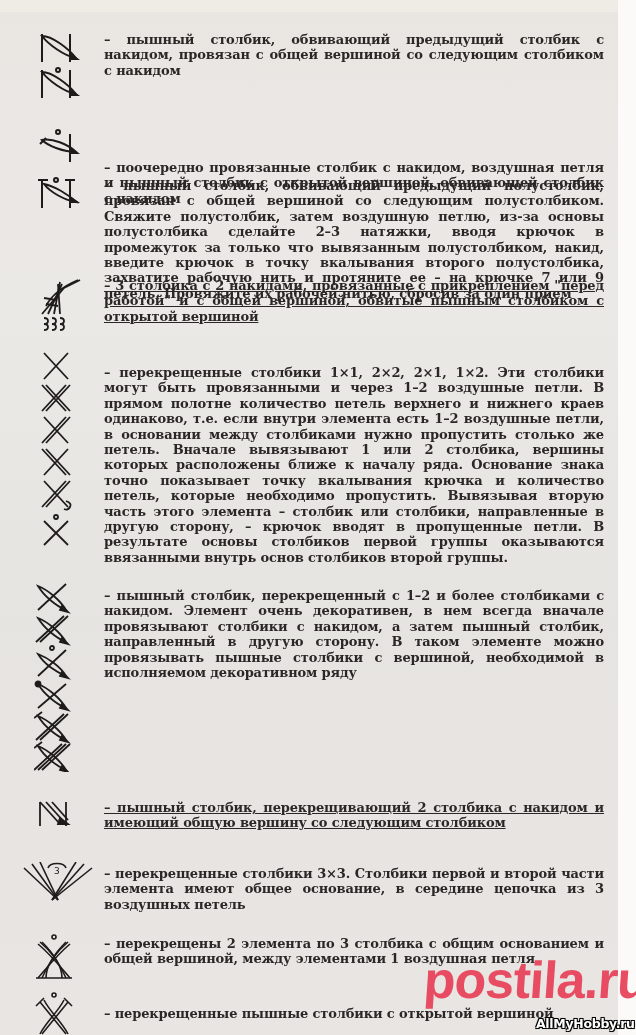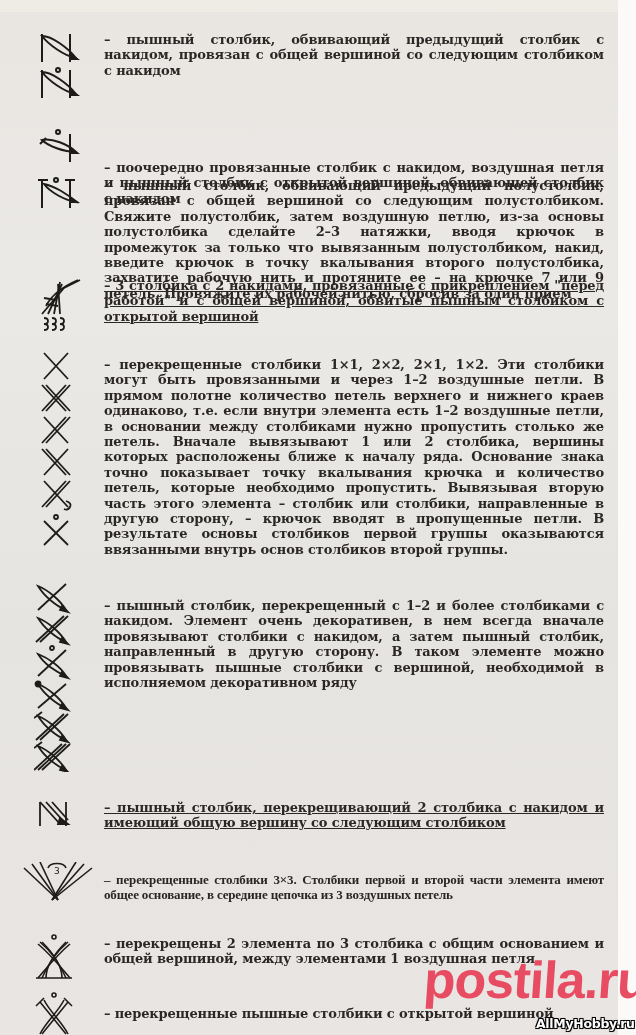--- a/index.html
+++ b/index.html
@@ -102,21 +102,21 @@
         <line x1="28" y1="98" x2="4" y2="124"></line>
       <line x1="4" y1="130" x2="28" y2="156"></line>
         <line x1="30" y1="130" x2="6" y2="156"></line>
         <line x1="26" y1="130" x2="2" y2="156"></line>
       <path d="M26 150 q6 2 4 6 q-2 4 -6 2"></path>
       <circle cx="16" cy="166" r="2"></circle>
       <line x1="4" y1="170" x2="28" y2="194"></line>
         <line x1="28" y1="170" x2="4" y2="194"></line>
     </svg>
   </div>
-  <div class="txt" style="top:8px;">
+  <div class="txt" style="top:16px;">
     <p>– перекрещенные столбики 1×1, 2×2, 2×1, 1×2. Эти столбики могут быть провязанными и через 1–2 воздушные петли. В прямом полотне количество петель верхнего и нижнего краев одинаково, т.е. если внутри элемента есть 1–2 воздушные петли, в основании между столбиками нужно пропустить столько же петель. Вначале вывязывают 1 или 2 столбика, вершины которых расположены ближе к началу ряда. Основание знака точно показывает точку вкалывания крючка и количество петель, которые необходимо пропустить. Вывязывая вторую часть этого элемента – столбик или столбики, направленные в другую сторону, – крючок вводят в пропущенные петли. В результате основы столбиков первой группы оказываются ввязанными внутрь основ столбиков второй группы.</p>
   </div>
 </div>
 
 <div class="entry" style="top:582px;">
   <div class="sym" style="left:34px;top:0px;">
     <svg width="40" height="190" viewBox="0 0 40 190" fill="none" stroke="#1e1c1b" stroke-width="1.8">
       <g>
         <line x1="32" y1="2" x2="4" y2="28"></line>
         <path d="M4 4 C 14 8, 26 18, 32 28 C 22 24, 10 14, 4 4 Z"></path>
@@ -150,21 +150,21 @@
       <g transform="translate(0,160)">
         <line x1="0" y1="6" x2="8" y2="0"></line>
         <line x1="28" y1="2" x2="0" y2="28"></line>
           <line x1="32" y1="2" x2="4" y2="28"></line>
           <line x1="36" y1="2" x2="8" y2="28"></line>
         <path d="M4 4 C 14 8, 26 18, 32 28 C 22 24, 10 14, 4 4 Z"></path>
           <path d="M28 24 L34 30 L26 28 Z" fill="#1e1c1b"></path>
       </g>
     </svg>
   </div>
-  <div class="txt" style="top:16px;">– пышный столбик, перекрещенный с 1–2 и более столбиками с накидом. Элемент очень декоративен, в нем всегда вначале провязывают столбики с накидом, а затем пышный столбик, направленный в другую сторону. В таком элементе можно провязывать пышные столбики с вершиной, необходимой в исполняемом декоративном ряду</div>
+  <div class="txt" style="top:6px;">– пышный столбик, перекрещенный с 1–2 и более столбиками с накидом. Элемент очень декоративен, в нем всегда вначале провязывают столбики с накидом, а затем пышный столбик, направленный в другую сторону. В таком элементе можно провязывать пышные столбики с вершиной, необходимой в исполняемом декоративном ряду</div>
 </div>
 
 <div class="entry" style="top:800px;">
   <div class="sym" style="left:38px;top:0px;">
     <svg width="34" height="28" viewBox="0 0 34 28" fill="none" stroke="#1e1c1b" stroke-width="1.8">
       <line x1="2" y1="2" x2="2" y2="26"></line>
         <line x1="28" y1="2" x2="28" y2="26"></line>
       <line x1="2" y1="2" x2="22" y2="24"></line>
         <line x1="8" y1="2" x2="28" y2="24"></line>
         <line x1="14" y1="2" x2="30" y2="20"></line>
@@ -180,21 +180,21 @@
       <line x1="36" y1="38" x2="2" y2="6"></line>
         <line x1="36" y1="38" x2="10" y2="2"></line>
         <line x1="36" y1="38" x2="18" y2="0"></line>
       <line x1="30" y1="38" x2="54" y2="0"></line>
         <line x1="30" y1="38" x2="62" y2="2"></line>
         <line x1="30" y1="38" x2="70" y2="6"></line>
       <path d="M26 6 C 28 0, 42 0, 44 6"></path>
       <text x="32" y="12" font-size="9" fill="#1e1c1b" stroke="none" font-family="DejaVu Sans,sans-serif">3</text>
     </svg>
   </div>
-  <div class="txt" style="top:10px;font-family:Liberation Serif, serif;">– перекрещенные столбики 3×3. Столбики первой и второй части элемента имеют общее основание, в середине цепочка из 3 воздушных петель</div>
+  <div class="txt" style="top:4px;">– перекрещенные столбики 3×3. Столбики первой и второй части элемента имеют общее основание, в середине цепочка из 3 воздушных петель</div>
 </div>
 
 <div class="entry" style="top:934px;">
   <div class="sym" style="left:36px;top:0px;">
     <svg width="36" height="46" viewBox="0 0 36 46" fill="none" stroke="#1e1c1b" stroke-width="1.6">
       <circle cx="18" cy="3" r="2"></circle>
       <path d="M2 10 C 14 20, 22 30, 34 44"></path>
         <path d="M4 8 C 16 18, 24 30, 30 44"></path>
         <path d="M6 8 C 18 20, 26 32, 26 44"></path>
       <path d="M34 10 C 22 20, 14 30, 2 44"></path>

